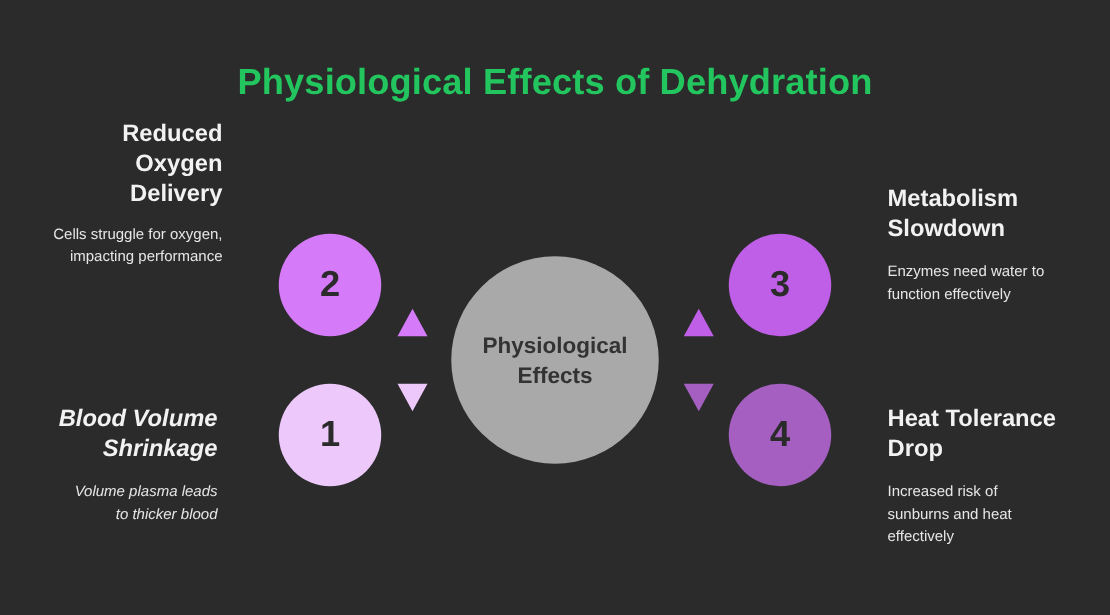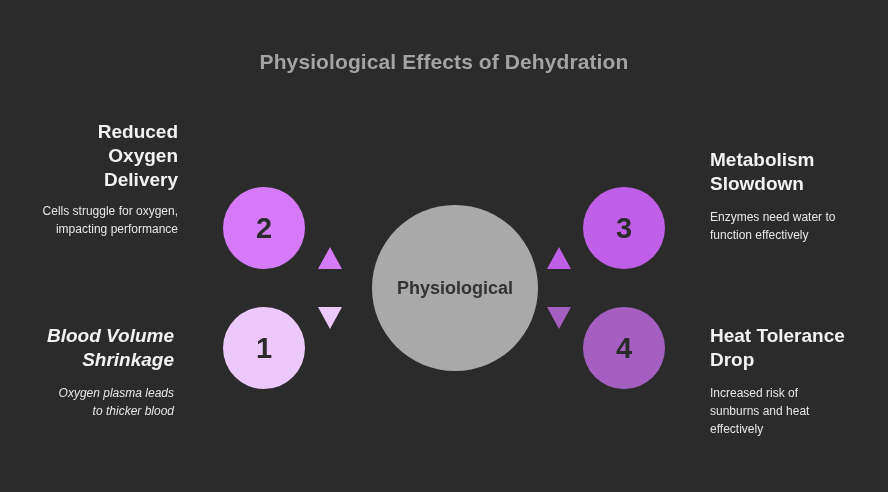--- a/index.html
+++ b/index.html
@@ -5,31 +5,31 @@
   html, body { margin: 0; padding: 0; }
   body {
     width: 888px; height: 492px;
     background: #2b2b2b;
     position: relative; overflow: hidden;
     font-family: "Liberation Sans", "DejaVu Sans", sans-serif;
     color: #f0f0f0;
   }
   .title {
     position: absolute; left: 0; width: 888px; top: 50px;
-    text-align: center; font-size: 21px; font-weight: bold;
-    color: #a3a3a3; letter-spacing: 0.1px;
+    text-align: center; font-size: 29px; font-weight: bold;
+    color: #22c55e; letter-spacing: 0.1px;
   }
   .circle {
     position: absolute; border-radius: 50%;
     display: flex; align-items: center; justify-content: center;
     color: #2b2b2b; font-weight: bold;
   }
   .num { width: 82px; height: 82px; font-size: 29px; }
   .center {
-    width: 166px; height: 166px; left: 372px; top: 205px;
+    width: 166px; height: 166px; left: 361px; top: 205px;
     background: #a9a9a9; text-align: center; font-size: 18px; line-height: 24px;
     color: #333333;
   }
   .center span { display: block; }
   .tri { position: absolute; width: 0; height: 0; }
   .tri.up { border-left: 12px solid transparent; border-right: 12px solid transparent; border-bottom: 22px solid; }
   .tri.down { border-left: 12px solid transparent; border-right: 12px solid transparent; border-top: 22px solid; }
   .block { position: absolute; width: 150px; }
   .block.left { text-align: right; }
   .block.right { text-align: left; }
@@ -37,35 +37,36 @@
   .block .desc { font-size: 12px; line-height: 18px; color: #e6e6e6; margin-top: 12px; }
 </style>
 </head>
 <body>
 
 <div class="title">Physiological Effects of Dehydration</div>
 
 <div class="circle center">
   <div>
     <span>Physiological</span>
+    <span>Effects</span>
   </div>
 </div>
 
-<div class="block left" style="left:28px; top:120px;">
+<div class="block left" style="left:28px; top:96px;">
   <div class="head" style="padding-left:60px;">Reduced Oxygen Delivery</div>
   <div class="desc" style="margin-top:10px;">Cells struggle for oxygen, impacting performance</div>
 </div>
 <div class="circle num" style="left:223px; top:187px; background:#d57bf9;">
   <span>2</span>
 </div>
 <div class="tri up" style="left:318px; top:247px; border-bottom-color:#d57bf9;"></div>
 
 <div class="block left" style="left:24px; top:324px;font-style:italic;">
   <div class="head" style="padding-left:10px;">Blood Volume Shrinkage</div>
-  <div class="desc" style="padding-left:30px;">Oxygen plasma leads to thicker blood</div>
+  <div class="desc" style="padding-left:30px;">Volume plasma leads to thicker blood</div>
 </div>
 <div class="circle num" style="left:223px; top:307px; background:#ecc8fb;">
   <span>1</span>
 </div>
 <div class="tri down" style="left:318px; top:307px; border-top-color:#ecc8fb;"></div>
 
 <div class="circle num" style="left:583px; top:187px; background:#bf5fe8;">
   <span>3</span>
 </div>
 <div class="tri up" style="left:547px; top:247px; border-bottom-color:#bf5fe8;"></div>

